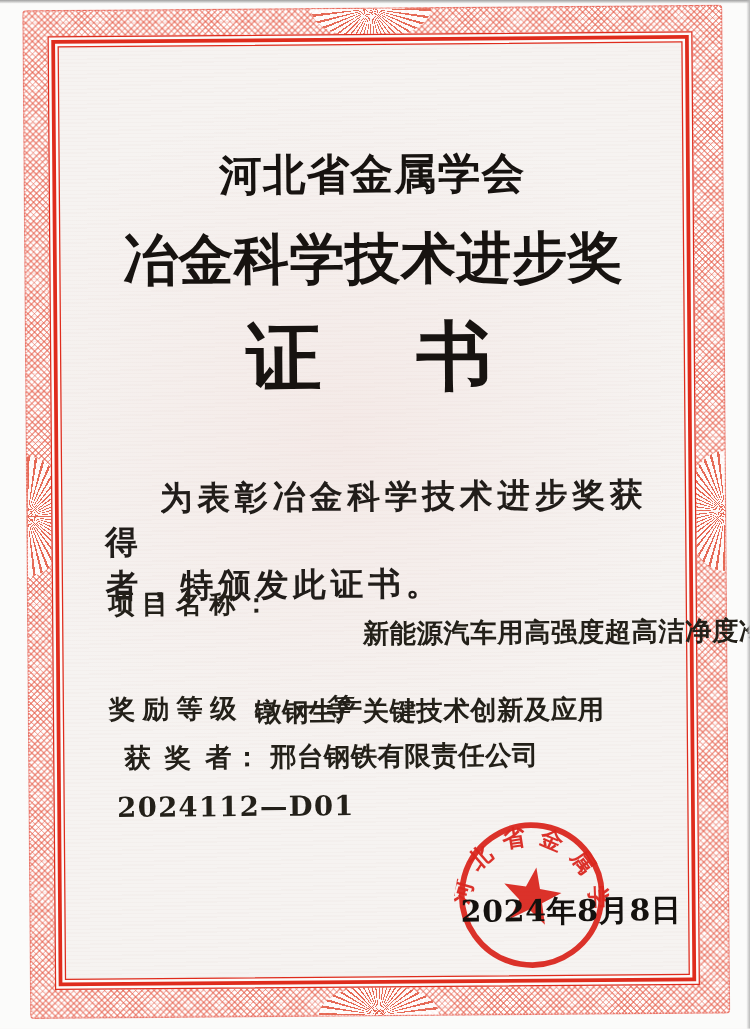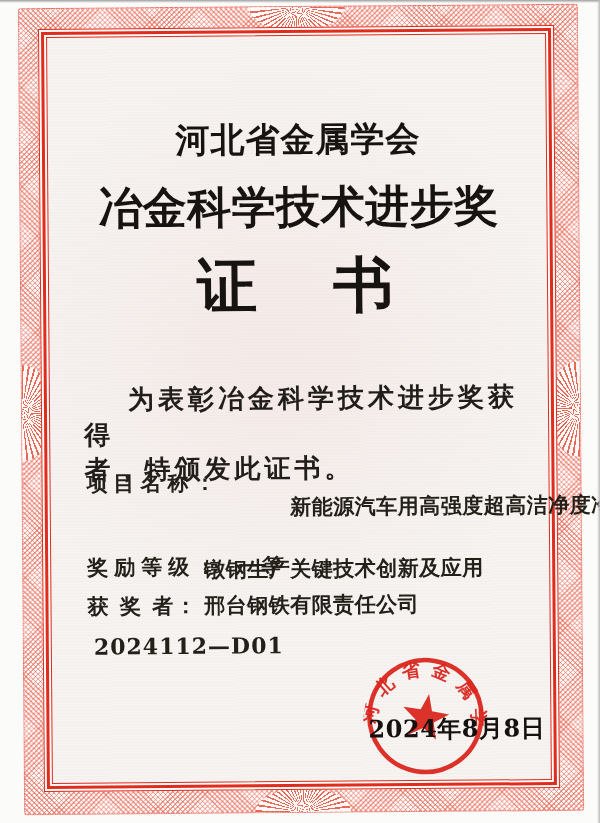--- a/index.html
+++ b/index.html
@@ -66,21 +66,21 @@
   .title-award{top:178px;font-size:44px;letter-spacing:0.5px;}
   .title-cert{top:246px;font-size:60px;letter-spacing:8px;}
 
   .body-par{position:absolute;left:84px;top:381px;width:460px;
     font-size:26px;line-height:35px;letter-spacing:4px;font-weight:600;color:#211d1a;}
   .body-line1{text-indent:44px;}
 
   .field-row{position:absolute;left:86px;display:flex;align-items:flex-start;
     font-size:21px;font-weight:700;color:#232019;}
   .lab{letter-spacing:6px;white-space:pre;flex:none;}
-  .lab-spaced{letter-spacing:2px;}
+  .lab-spaced{letter-spacing:2px;margin-left:12px;}
   .val{letter-spacing:0.5px;margin-left:6px;white-space:pre;}
   .row-project{top:468px;}
   .row-project .val-line2{display:block;margin-left:-24px;margin-top:9px;}
   .row-grade{top:552px;}
   .row-grade .val{margin-left:14px;letter-spacing:2px;font-style:italic;}
   .row-winner{top:591px;}
   .row-number{top:632px;}
   .row-number .val{font-size:22px;letter-spacing:1px;}
 
   .issue-date{position:absolute;left:366px;top:714px;z-index:6;

